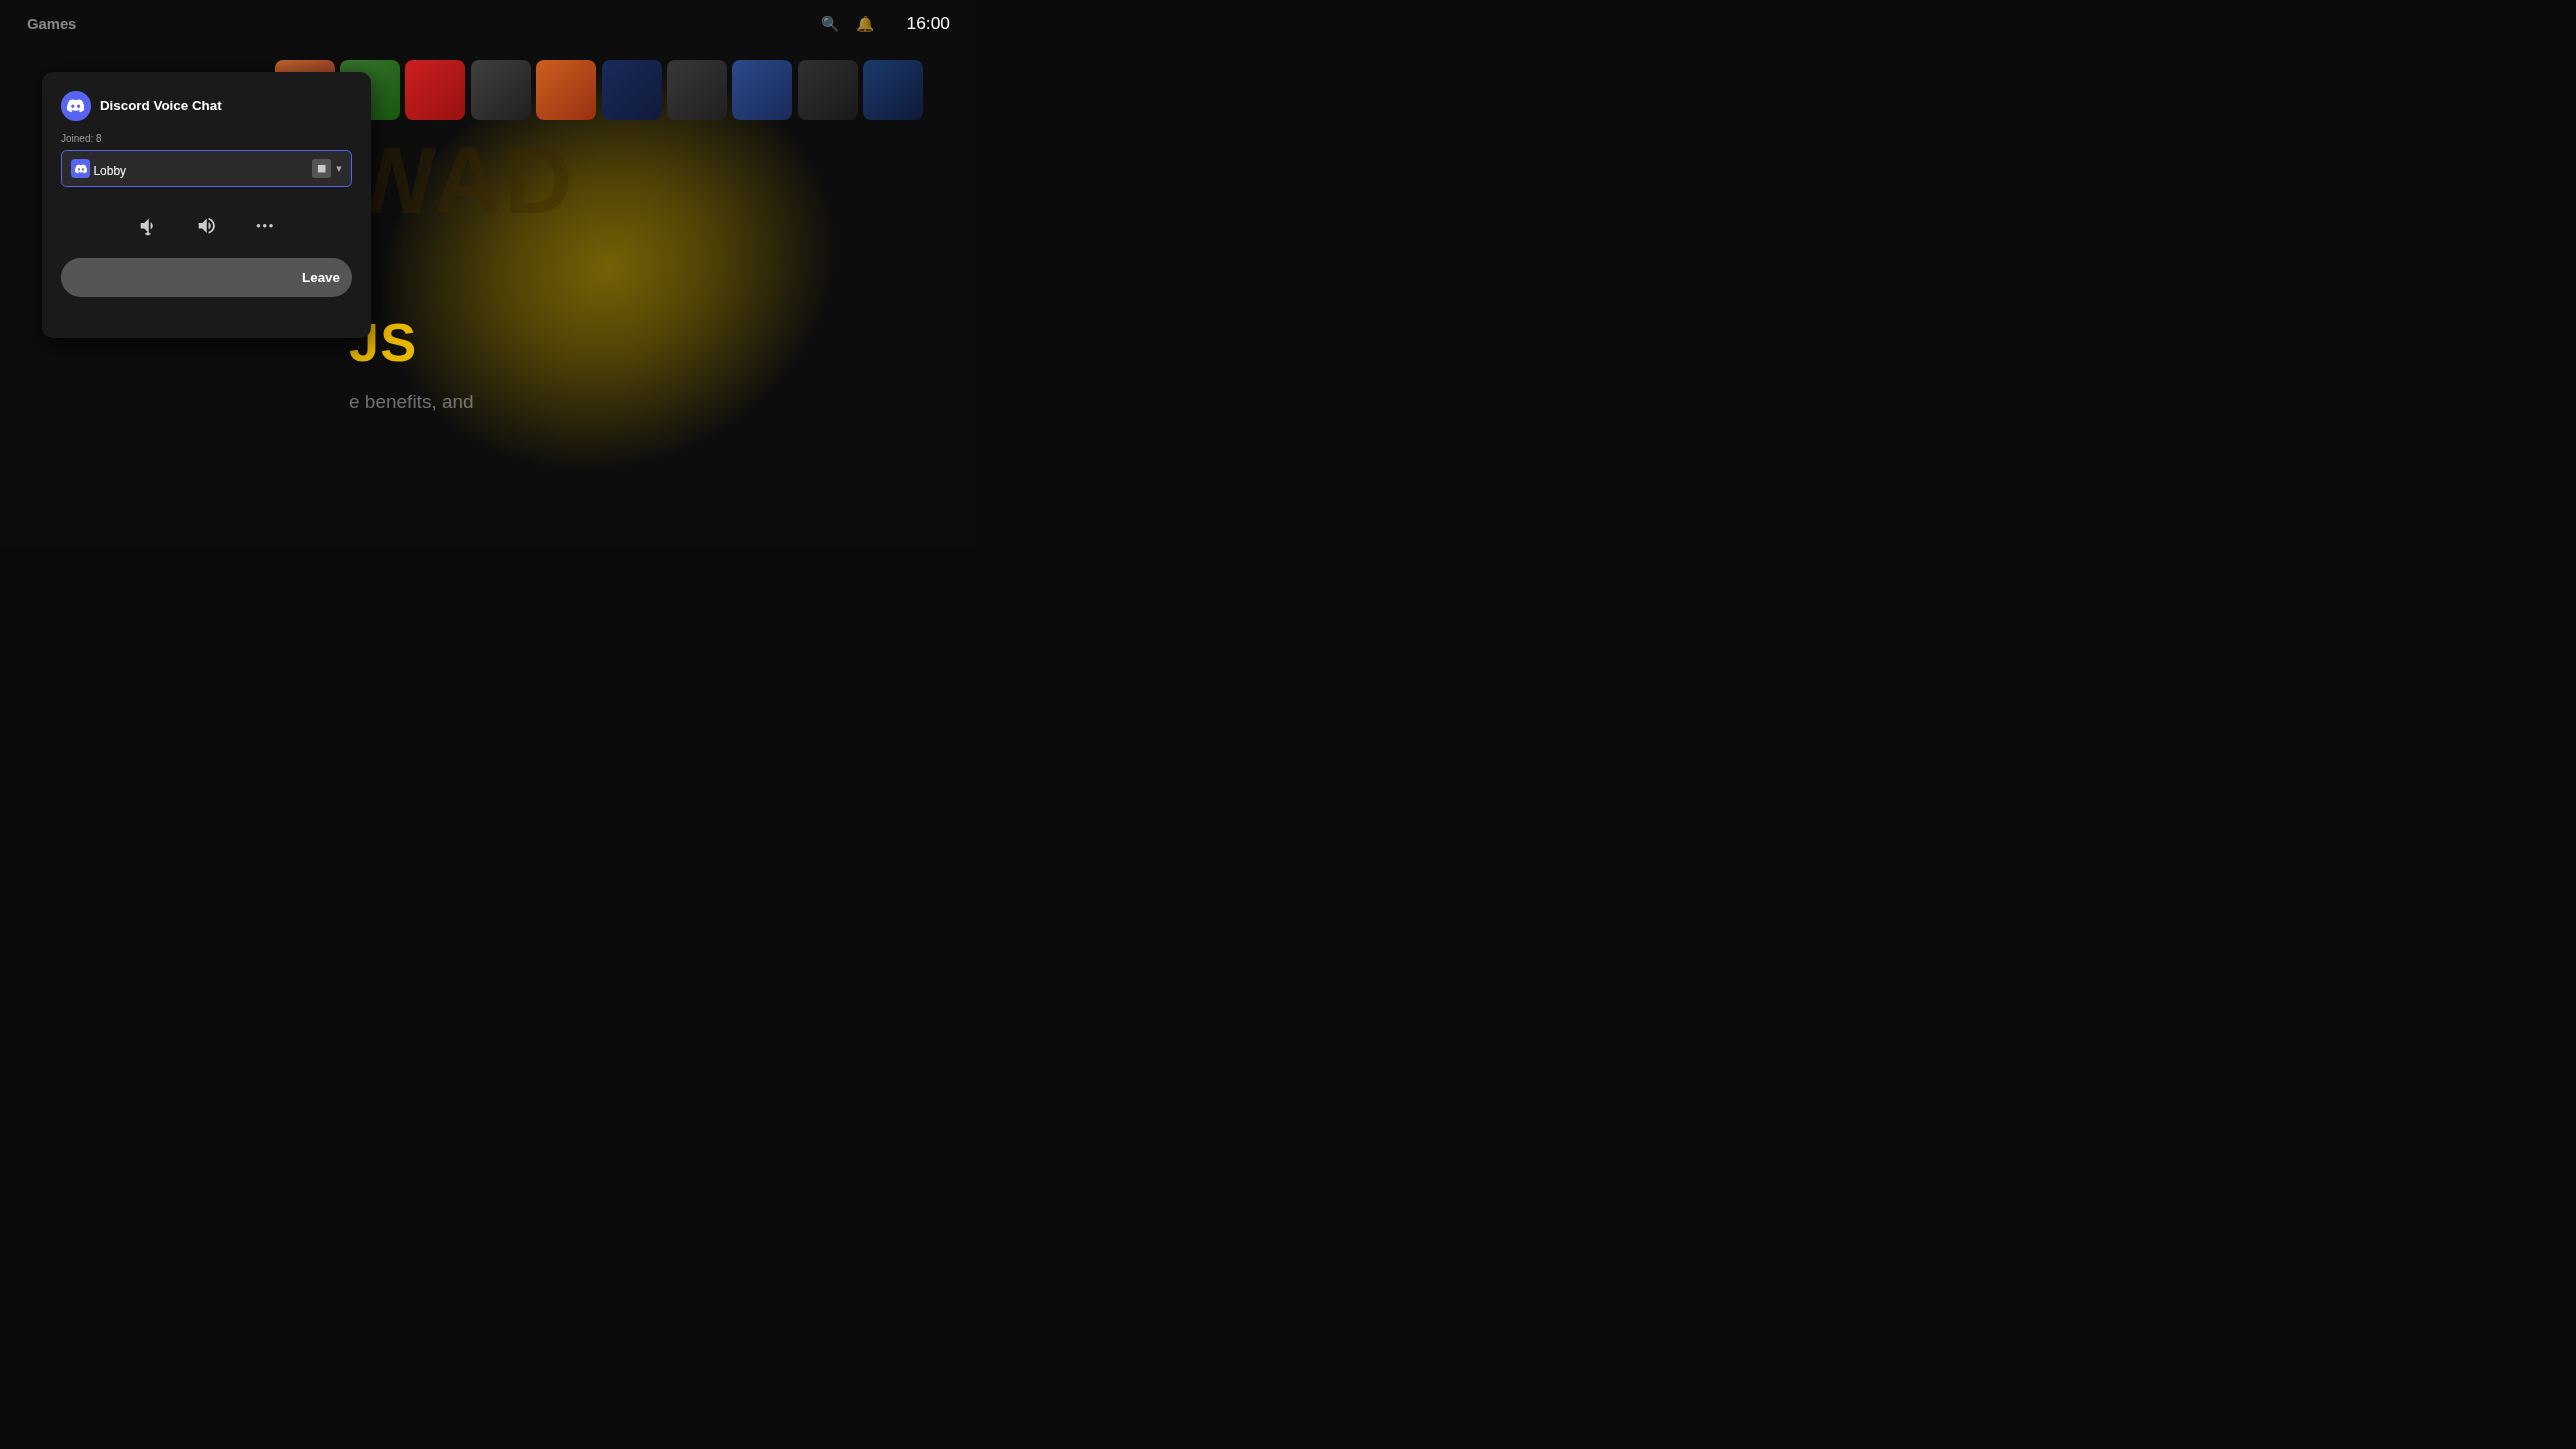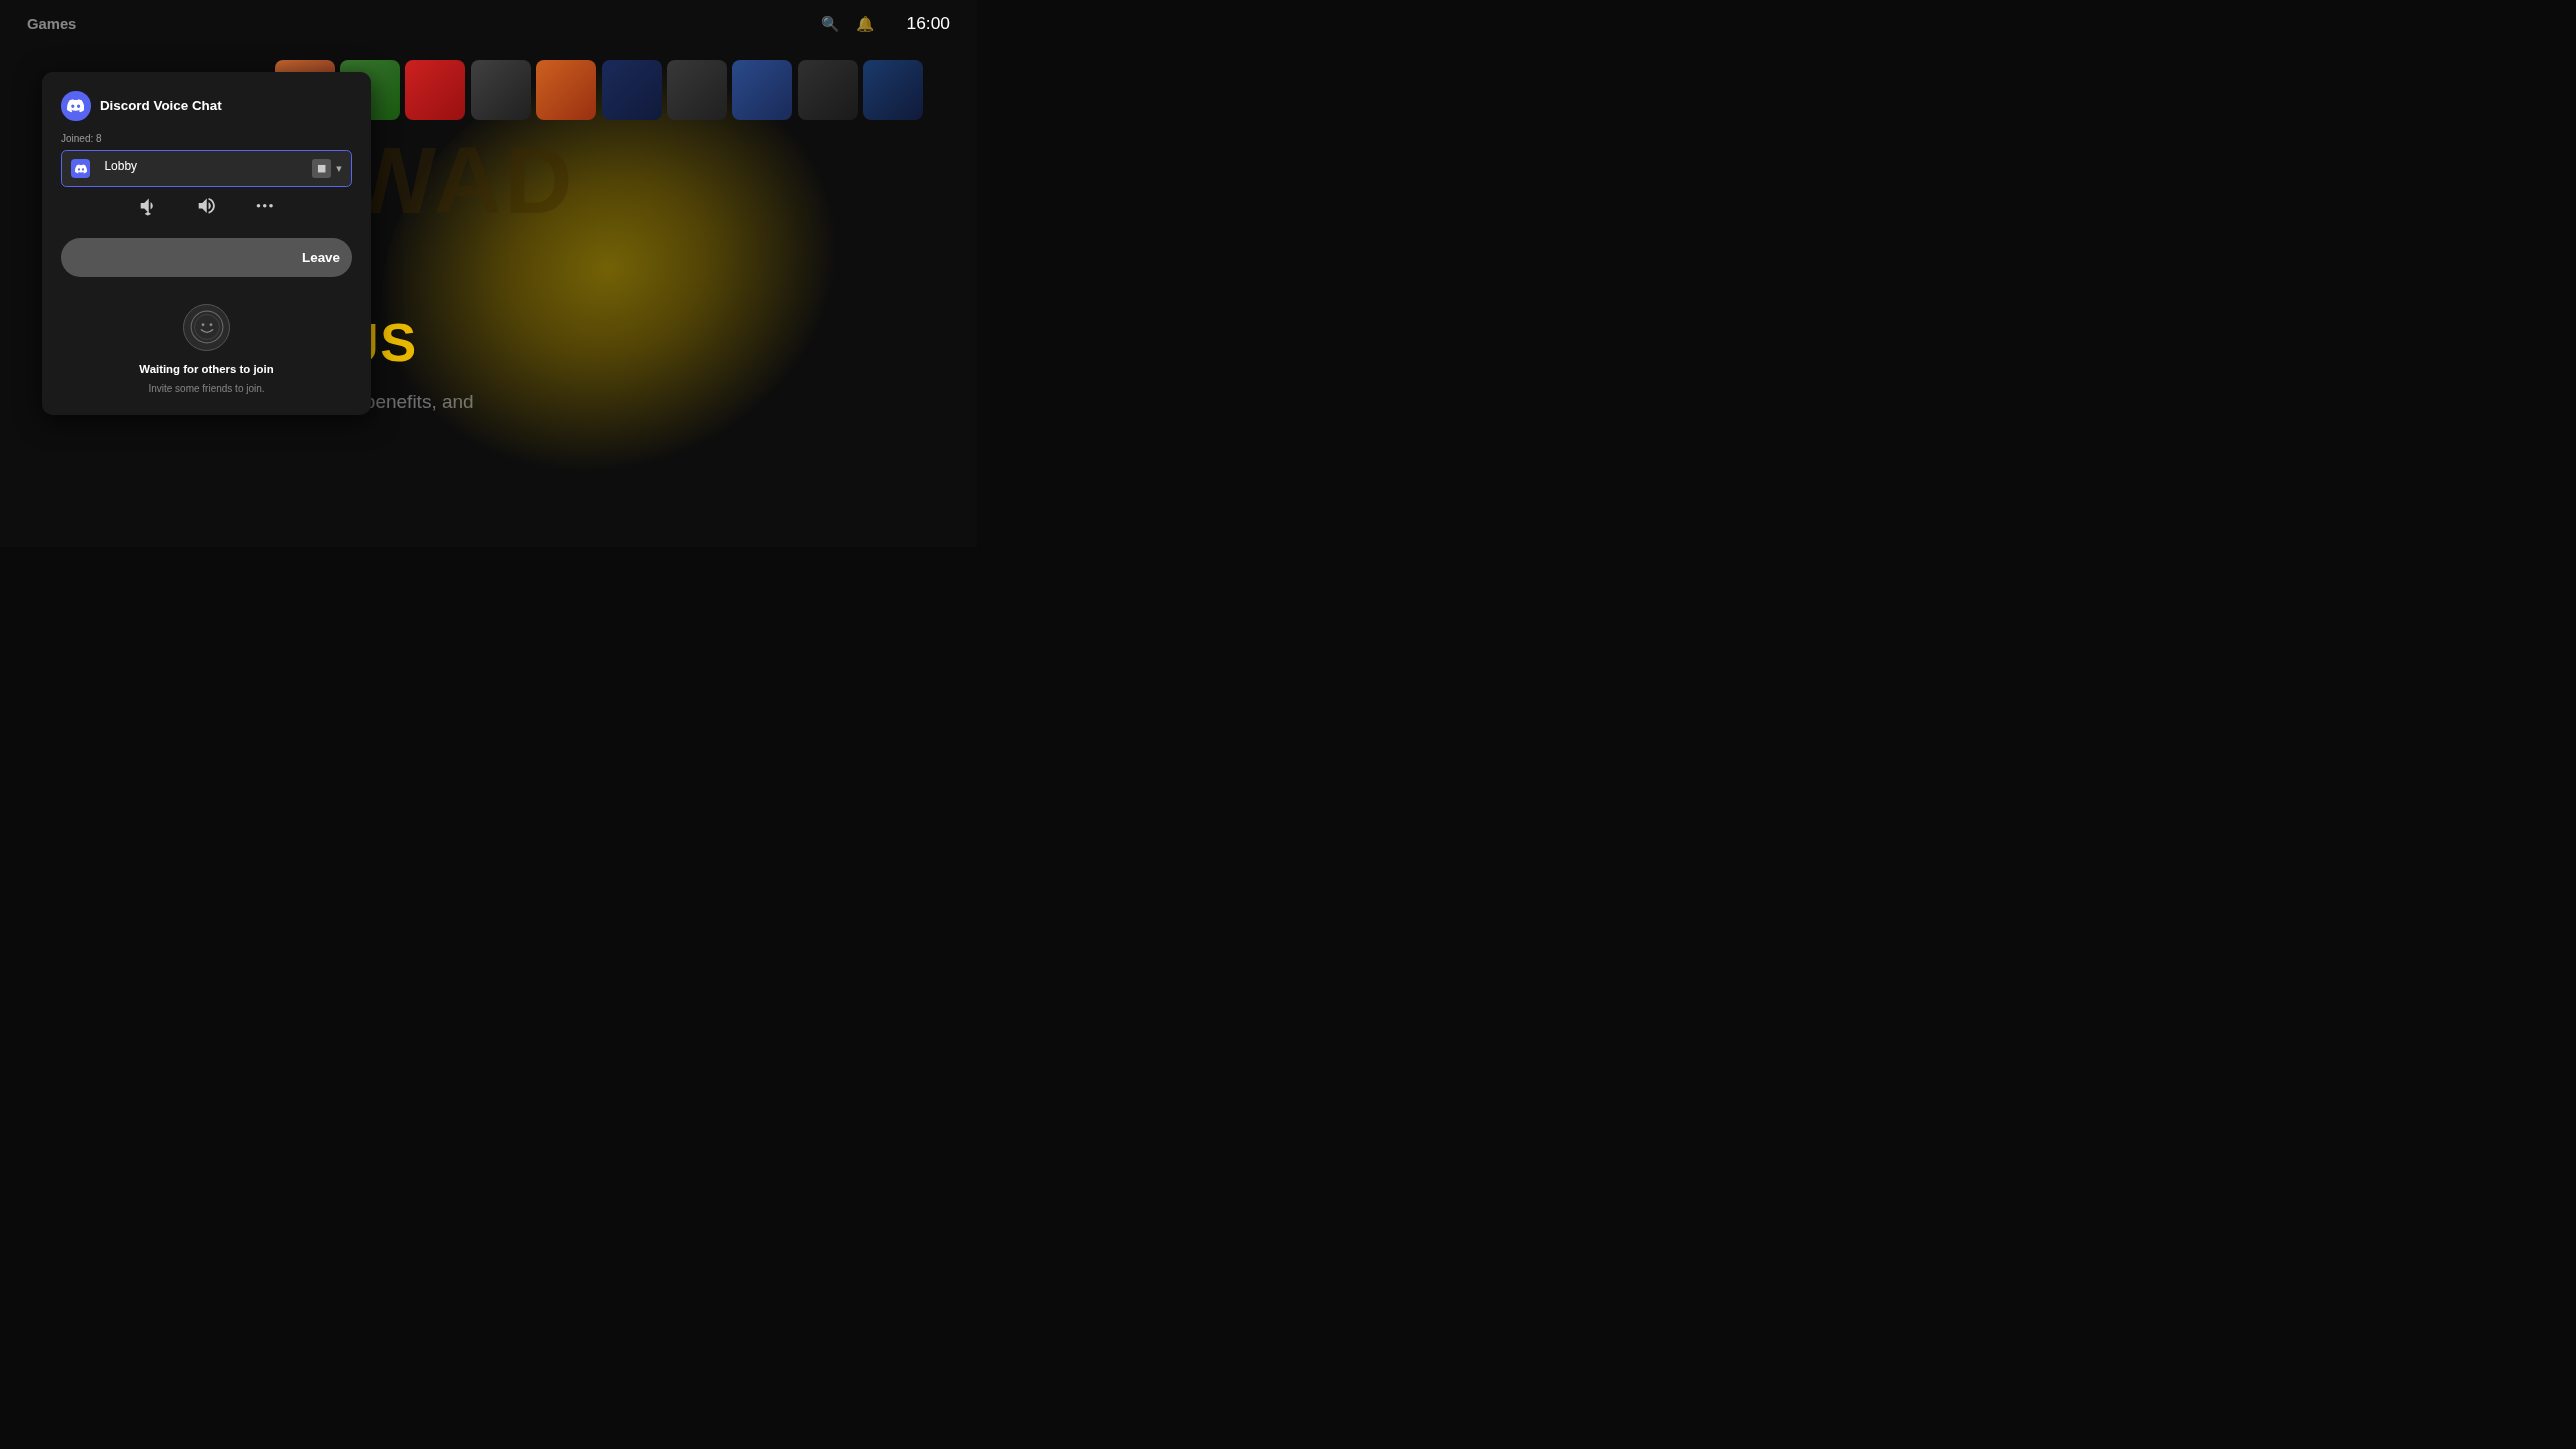--- a/index.html
+++ b/index.html
@@ -189,23 +189,23 @@
       margin-bottom: 6.7px;
     }
 
     
     .lobby-selector {
       background: #2a2a2a;
       border: 1.3px solid #5865F2;
       border-radius: 5.4px;
       padding: 8px 9.4px;
       display: flex;
-      align-items: flex-start;
-      gap: 14px;
-      margin-bottom: 2px;
+      align-items: flex-end;
+      gap: 3px;
+      margin-bottom: 22px;
       cursor: pointer;
     }
 
     .lobby-discord-icon {
       width: 19px;
       height: 19px;
       background: #5865F2;
       border-radius: 4px;
       display: flex;
       align-items: center;
@@ -436,29 +436,15 @@
         <circle cx="12" cy="12" r="2" fill="#ccc"></circle>
         <circle cx="19" cy="12" r="2" fill="#ccc"></circle>
       </svg>
     </div>
   </div>
 
   
   <button class="leave-btn">Leave</button>
 
   
-  <div class="waiting-section">
-    <div class="avatar-circle">
-      <svg viewBox="0 0 60 60" xmlns="http://www.w3.org/2000/svg">
-        <circle cx="30" cy="30" r="28" fill="none" stroke="#666" stroke-width="2"></circle>
-        <circle cx="30" cy="30" r="22" fill="none" stroke="#555" stroke-width="1"></circle>
-
-        <circle cx="23" cy="26" r="2.5" fill="#888"></circle>
-        <circle cx="37" cy="26" r="2.5" fill="#888"></circle>
-        <path d="M20 35 Q30 44 40 35" stroke="#888" stroke-width="2.5" fill="none" stroke-linecap="round"></path>
-      </svg>
-    </div>
-    <span class="waiting-title">Waiting for others to join</span>
-    <span class="waiting-subtitle">Invite some friends to join.</span>
-  </div>
 
 </div>
 
 
 </body></html>

